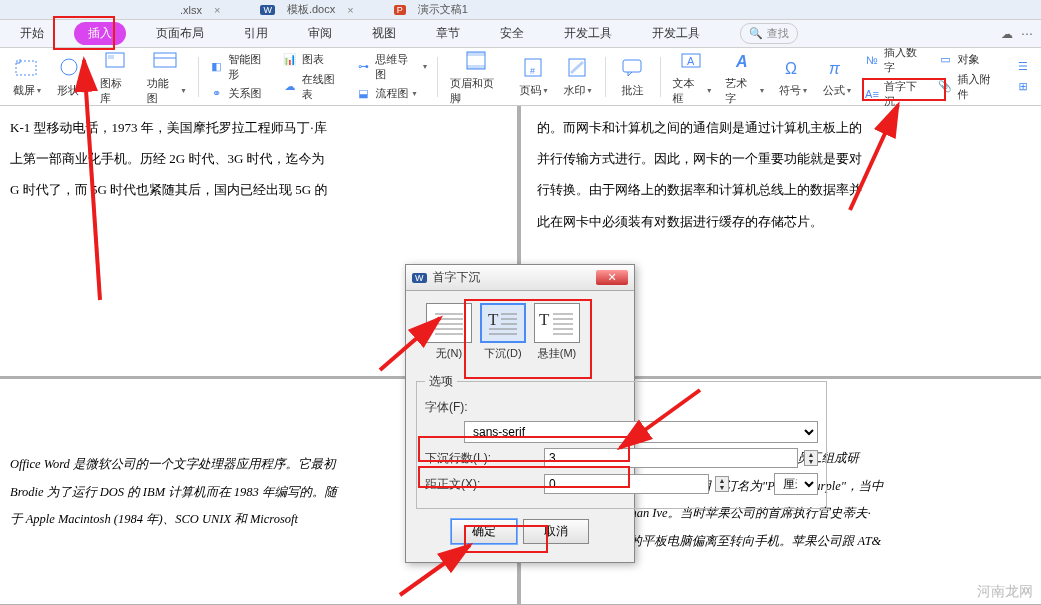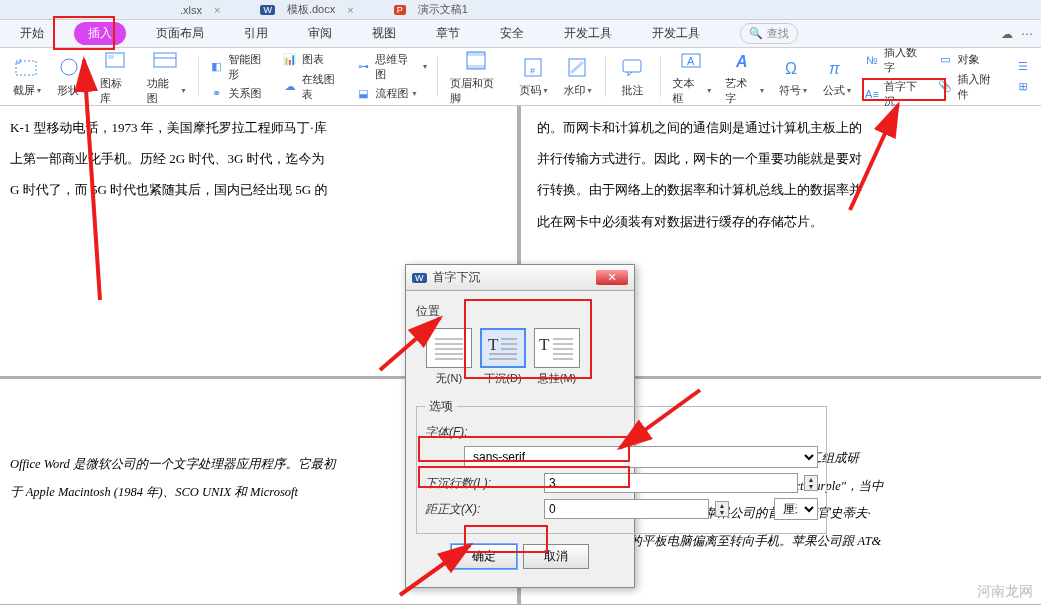--- a/index.html
+++ b/index.html
@@ -43,21 +43,21 @@
   .dlg-title { background: linear-gradient(#fdfdfd,#e5e5e5); padding: 4px 6px; display: flex; align-items: center; gap: 6px; border-bottom: 1px solid #aaa; font-size: 12px;}
   .dlg-title .w-icon { background: #2B579A; color: #fff; padding: 0 3px; font-size: 9px; border-radius: 2px; }
   .dlg-close { margin-left: auto; background: linear-gradient(#f99,#c33); color: #fff; width: 32px; text-align: center; border-radius: 2px; font-size: 11px; padding:1px 0;}
   .dlg-body { padding: 8px 10px; }
   .dlg-section-label { font-size: 12px; margin: 4px 0; }
   .pos-options { display: flex; gap: 8px; padding: 4px 0 6px 10px; }
   .pos-opt { display: flex; flex-direction: column; align-items: center; gap: 3px; font-size: 11px; cursor:pointer;}
   .pos-thumb { width: 46px; height: 40px; border: 1px solid #888; background: #fff; display: flex; align-items: center; justify-content: center; }
   .pos-opt.selected .pos-thumb { border: 2px solid #4A8BF5; background:#DCE8F7;}
   .opt-row { display: flex; align-items: center; margin: 5px 0; gap: 6px; font-size: 12px;}
-  .opt-row label { flex: 0 0 74px; font-style: italic; }
+  .opt-row label { flex: 0 0 74px; }
   .opt-row input, .opt-row select { flex: 1; border: 1px solid #999; padding: 2px 4px; font-size: 12px; background:#fff;margin-left:39px;}
   .spinner { width: 14px; display:flex; flex-direction:column; border:1px solid #999; background:#eee;}
   .spinner span{ font-size:7px; text-align:center; line-height:7px; cursor:pointer;}
   .opt-unit { width: 44px; }
   .dlg-buttons { display: flex; justify-content: center; gap: 6px; padding: 10px 0 10px; }
   .dlg-buttons button { width: 66px; padding: 3px 0; font-size: 12px; border:1px solid #888; background:linear-gradient(#fdfdfd,#e2e2e2); cursor:pointer;}
   .dlg-buttons button.ok { border:1px solid #4A8BF5; outline:1px solid #7ab0ff;}
   fieldset{ border:1px solid #bbb; padding:4px 8px 8px; margin-top:6px;}
   legend{ font-size:12px; padding:0 4px;}
   
@@ -317,39 +317,39 @@
   </div>
   <div class="page top-right">
     <div>的。而网卡和计算机之间的通信则是通过计算机主板上的</div>
     <div>并行传输方式进行。因此，网卡的一个重要功能就是要对</div>
     <div>行转换。由于网络上的数据率和计算机总线上的数据率并</div>
     <div>此在网卡中必须装有对数据进行缓存的存储芯片。</div>
   </div>
   <div class="page bottom-left">
     <div style="height:66px"></div>
     <div>Office Word 是微软公司的一个文字处理器应用程序。它最初</div>
+    <div>Brodie 为了运行 DOS 的 IBM 计算机而在 1983 年编写的。随</div>
     <div>于 Apple Macintosh (1984 年)、SCO UNIX 和 Microsoft</div>
   </div>
   <div class="page bottom-right">
     <div style="height:36px"></div>
     <div>系统。2004 年，苹果公司召集了 1000 多名内部员工组成研</div>
     <div>，开始了被列为高度机密的项目，订名为"Project Purple"，当中</div>
     <div>幕后设计师 Jonathan Ive。当时苹果公司的首席执行官史蒂夫·</div>
     <div>本的重点如 iPad 的平板电脑偏离至转向手机。苹果公司跟 AT&amp;</div>
   </div>
 </div>
 
 <div class="dialog">
   <div class="dlg-title">
     <span class="w-icon">W</span>
     <span>首字下沉</span>
     <span class="dlg-close">✕</span>
   </div>
   <div class="dlg-body">
-    <div class="dlg-section-label">位置</div>
     <div class="pos-options">
       <div class="pos-opt">
         <div class="pos-thumb">
             <svg width="40" height="34">
               <g stroke="#888">
                 <line x1="6" y1="8" x2="34" y2="8"></line>
                 <line x1="6" y1="13" x2="34" y2="13"></line>
                 <line x1="6" y1="18" x2="34" y2="18"></line>
                 <line x1="6" y1="23" x2="34" y2="23"></line>
                 <line x1="6" y1="28" x2="34" y2="28"></line>

